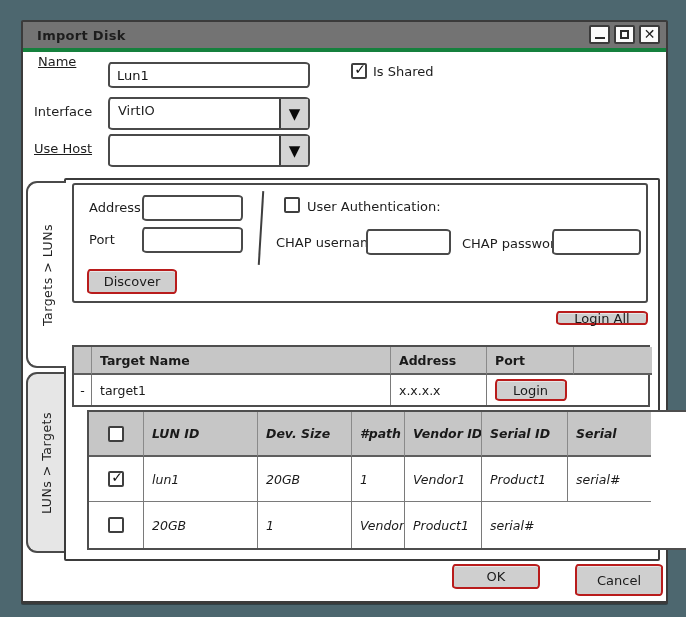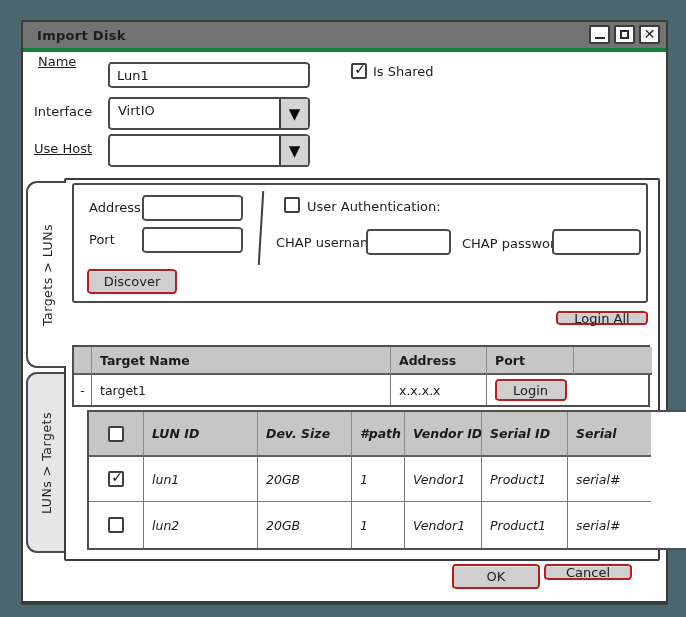--- a/index.html
+++ b/index.html
@@ -229,25 +229,24 @@
       <div class="cell">lun1</div>
       <div class="cell">20GB</div>
       <div class="cell">1</div>
       <div class="cell">Vendor1</div>
       <div class="cell">Product1</div>
       <div class="cell last-col">serial#</div>
 
       <div class="cell center last-row">
         <div class="cb"></div>
       </div>
-      <div class="cell last-row">lun2</div>
       <div class="cell last-row">20GB</div>
       <div class="cell last-row">1</div>
       <div class="cell last-row">Vendor1</div>
       <div class="cell last-row">Product1</div>
       <div class="cell last-row last-col">serial#</div>
     </div>
   </div>
 
   <div class="btn" style="left:429px;top:542px;width:88px;height:25px;">OK</div>
-  <div class="btn" style="left:521px;top:542px;width:88px;height:16px;text-align:center;">Cancel</div>
+  <div class="btn" style="left:552px;top:542px;width:88px;height:32px;text-align:center;">Cancel</div>
 
 </div>
 
 </body></html>

